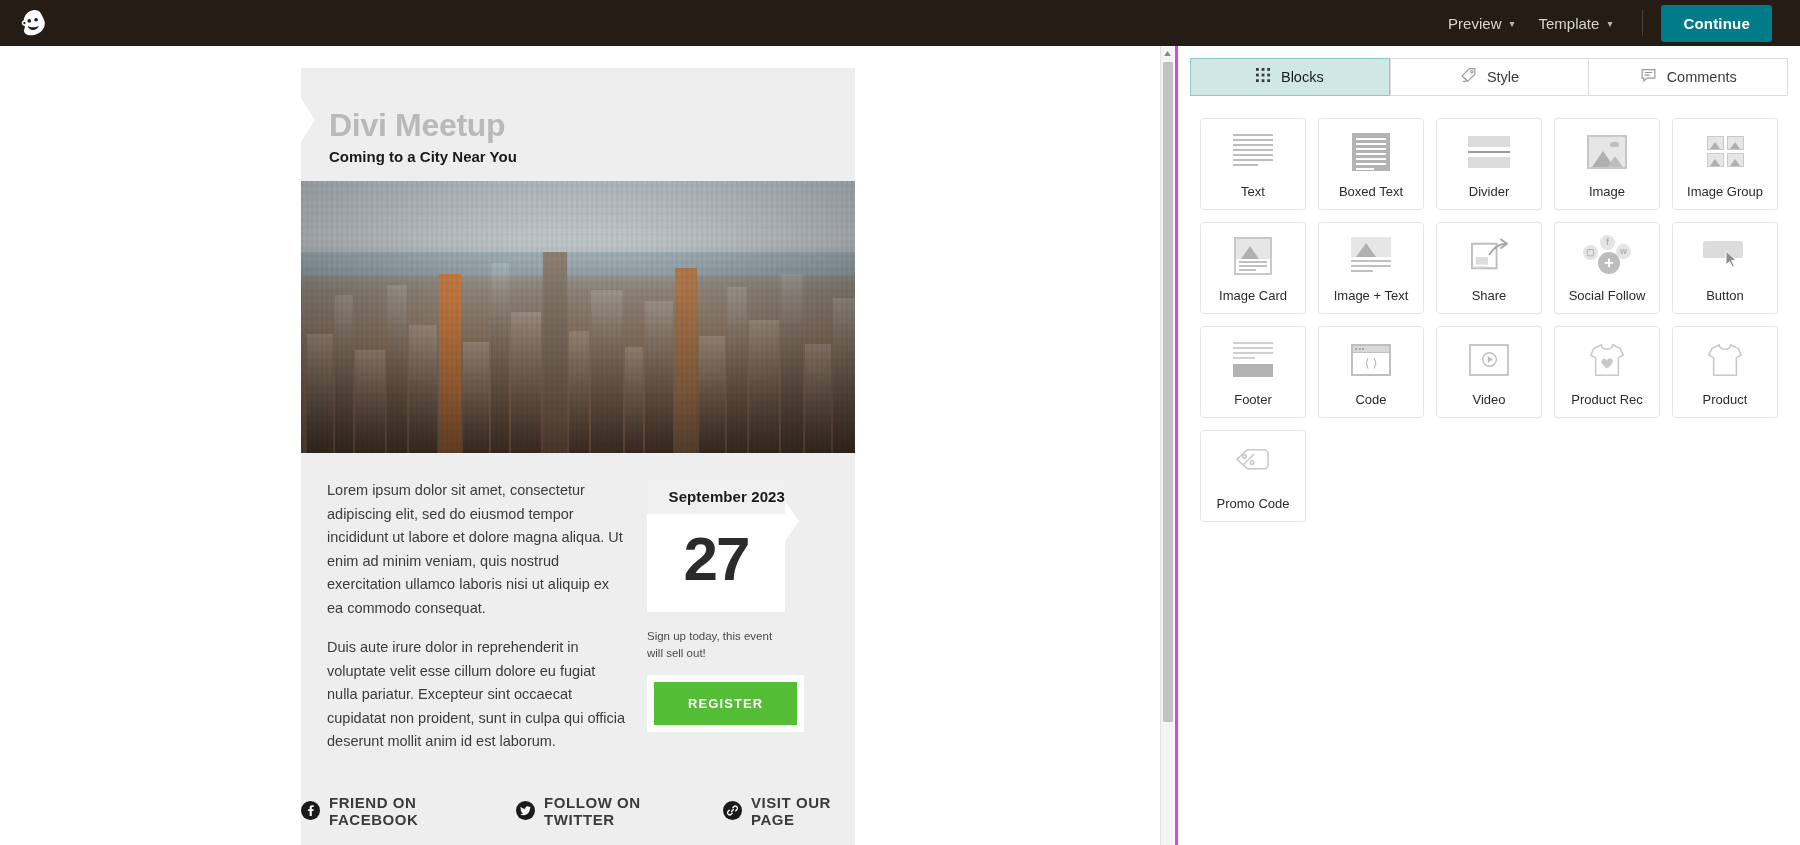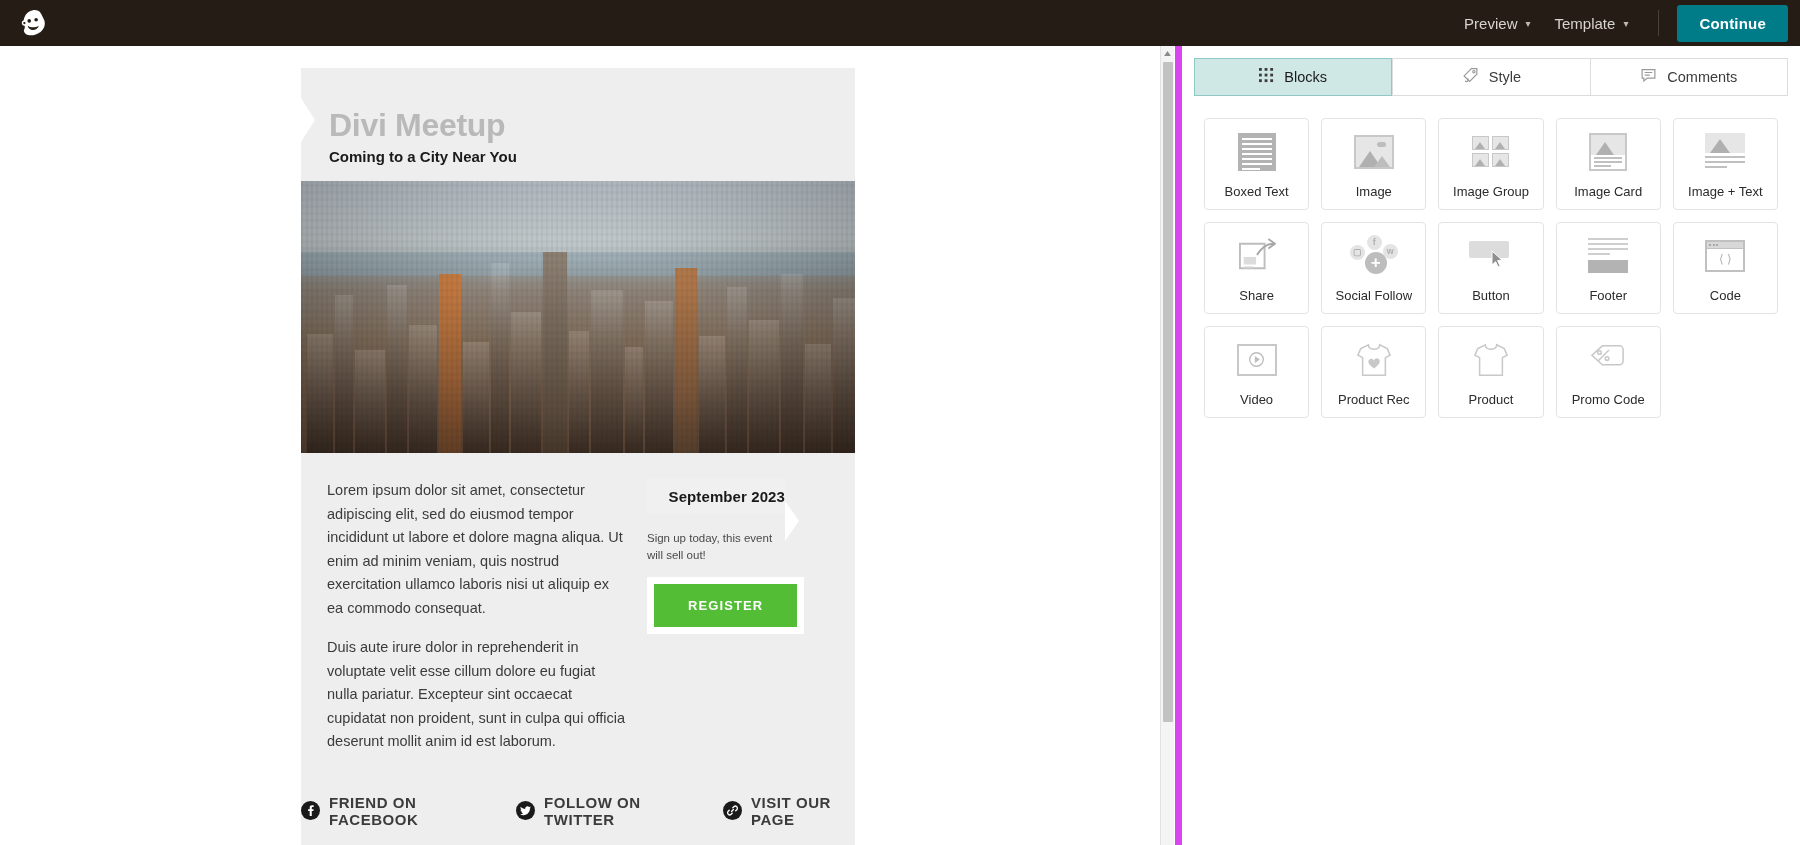--- a/index.html
+++ b/index.html
@@ -24,21 +24,21 @@
   .top-menu {
     color: #d9d4cf; font-size: 15px; padding: 0 12px;
     display: flex; align-items: center; gap: 8px; cursor: pointer;
     height: 62px;
   }
   .caret { font-size: 10px; opacity: .85; display:inline-block; }
   .top-sep { width: 1px; height: 26px; background: #4a423a; margin: 0 18px; }
   .continue-btn {
     background: #007c89; color: #fff; font-size: 15px; font-weight: bold;
     border: none; border-radius: 3px; padding: 10px 22px; cursor: pointer;
-    margin-right: 12px; letter-spacing: .2px;
+    margin-right: 28px; letter-spacing: .2px;
   }
 
   
   .canvas {
     position: absolute; top: 46px; left: 0; width: 1168px; height: 799px;
     background: #ffffff; overflow: hidden;
   }
   .email {
     position: absolute; left: 301px; top: 22px; width: 554px;
     background: #eeeeee;
@@ -154,21 +154,21 @@
     background: #f4f4f4; cursor: pointer;
   }
   .cscroll-thumb {
     position: absolute; top: 16px; left: 2px; width: 10px; height: 660px;
     background: #c2c2c2; border-radius: 1px; cursor: pointer;
   }
 
   
   .panel {
     position: absolute; top: 46px; left: 1175px; width: 625px; height: 799px;
-    background: #ffffff; border-left: 7px solid #d946ef;
+    background: #ffffff; border-left: 3px solid #d946ef;
   }
   .tabs { display: flex; padding: 12px 12px 0 12px; }
   .tab {
     flex: 1; display: flex; align-items: center; justify-content: center;
     gap: 10px; height: 38px; font-size: 14.5px; color: #3b3b3b;
     border: 1px solid #dcdcdc; cursor: pointer; background: #ffffff;
     border-right: none;
   }
   .tab:last-child { border-right: 1px solid #dcdcdc; }
   .tab.active {
@@ -352,20 +352,21 @@
     <div class="email-body">
       <div class="col-text">
         <p>Lorem ipsum dolor sit amet, consectetur adipiscing elit, sed do eiusmod tempor incididunt ut labore et dolore magna aliqua. Ut enim ad minim veniam, quis nostrud exercitation ullamco laboris nisi ut aliquip ex ea commodo consequat.</p>
         <p>Duis aute irure dolor in reprehenderit in voluptate velit esse cillum dolore eu fugiat nulla pariatur. Excepteur sint occaecat cupidatat non proident, sunt in culpa qui officia deserunt mollit anim id est laborum.</p>
       </div>
 
       <div class="col-side">
         <div class="date-card">
           <div class="notch-right"></div>
           <div class="date-month">September 2023</div>
+          <div class="date-day">27</div>
         </div>
         <div class="signup-note">Sign up today, this event will sell out!</div>
         <div class="register-wrap">
           <button class="register-btn">REGISTER</button>
         </div>
       </div>
     </div>
 
     <div class="social-row">
       <div class="social-link">
@@ -449,36 +450,60 @@
           <path d="M2.5 3h15v10h-9l-4 3.5V13h-2z"></path>
           <path d="M5.5 6.5h9M5.5 9.5h6"></path>
         </svg>
       </span>
       <span>Comments</span>
     </div>
   </div>
 
   <div class="blocks-grid">
 
+    <div class="block">
+      <div class="block-icon">
+        <div class="ic-lines">
+            <i></i>
+            <i></i>
+            <i></i>
+            <i></i>
+            <i></i>
+            <i></i>
+            <i class="short"></i>
+          </div>
+      </div>
+      <div class="block-label">Text</div>
+    </div>
 
     <div class="block">
       <div class="block-icon">
         <div class="boxed">
             <i></i>
             <i></i>
             <i></i>
             <i></i>
             <i></i>
             <i></i>
             <i class="short"></i>
           </div>
       </div>
       <div class="block-label">Boxed Text</div>
     </div>
 
+    <div class="block">
+      <div class="block-icon">
+        <div class="divider-ic">
+            <div class="blk"></div>
+            <div class="ln"></div>
+            <div class="blk"></div>
+          </div>
+      </div>
+      <div class="block-label">Divider</div>
+    </div>
 
     <div class="block">
       <div class="block-icon">
         <div class="imgbox">
             <div class="cloud"></div>
             <div class="mtn"></div>
             <div class="mtn2"></div>
           </div>
       </div>
       <div class="block-label">Image</div>

